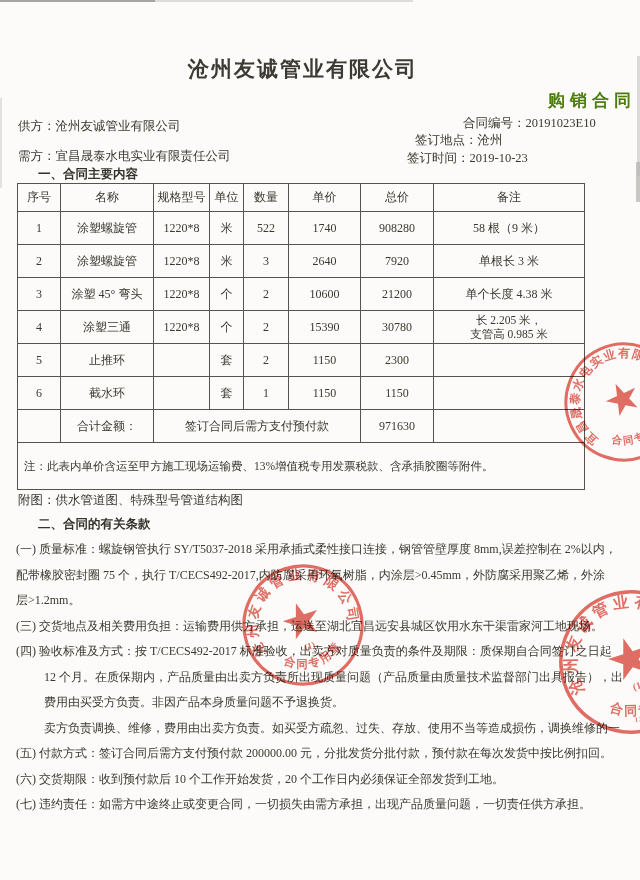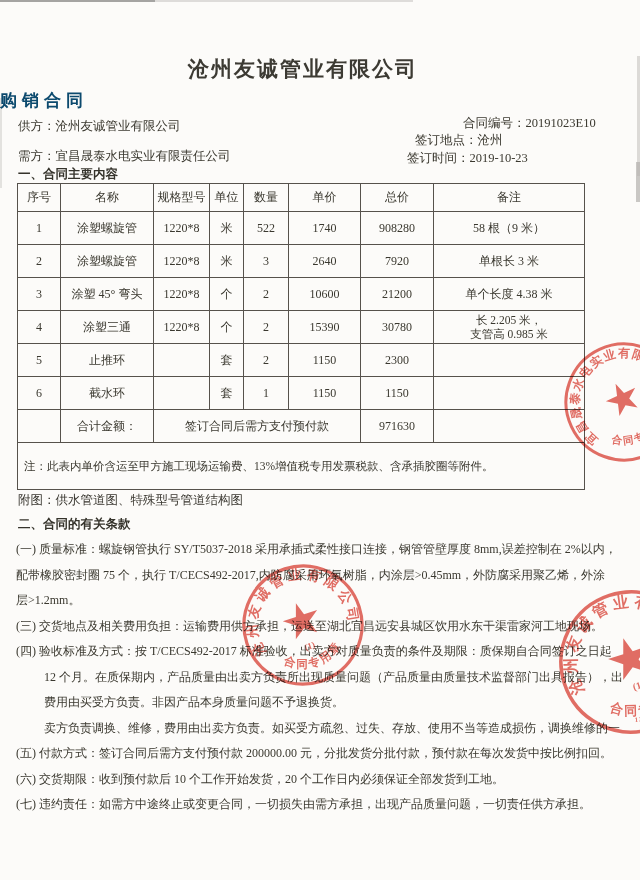--- a/index.html
+++ b/index.html
@@ -15,30 +15,30 @@
   .top-line-faint{left:155px;top:0;width:258px;height:2px;background:#c9c8c5;opacity:.6;}
   .right-strip{right:0;top:56px;width:3px;height:120px;background:#dcdad7;}
   .right-patch{right:0;top:162px;width:4px;height:40px;background:#b3b1ae;opacity:.7;}
   .left-strip{left:0;top:98px;width:2px;height:90px;background:#e3e2df;}
 
   .title{
     position:absolute;left:0;top:55px;width:606px;text-align:center;
     font-size:21px;font-weight:600;letter-spacing:2px;color:#3c3a33;
   }
   .subtitle{
-    position:absolute;left:0;top:89px;width:606px;text-align:left;
-    font-size:17px;font-weight:600;letter-spacing:5px;color:#0c4a6e;
+    position:absolute;left:0;top:89px;width:606px;text-align:right;
+    font-size:17px;font-weight:600;letter-spacing:5px;color:#4d7c0f;padding-left:30px;
   }
   .meta{position:absolute;font-size:12.5px;white-space:nowrap;color:#3a382f;}
   .m-supplier{left:18px;top:118px;}
   .m-buyer{left:18px;top:148px;}
   .m-no{left:415px;top:115px;margin-left:48px;}
   .m-place{left:415px;top:132px;}
   .m-date{left:407px;top:150px;}
-  .sec-heading{position:absolute;font-size:12.5px;font-weight:bold;white-space:nowrap;color:#35332b;}
+  .sec-heading{position:absolute;font-size:12.5px;font-weight:bold;white-space:nowrap;color:#35332b;margin-left:20px;}
   .sec1{left:18px;top:166px;}
   .sec2{left:18px;top:516px;}
   .attach{position:absolute;left:18px;top:492px;font-size:12.5px;white-space:nowrap;}
 
   table.items{
     position:absolute;left:17px;top:183px;width:567px;
     border-collapse:collapse;table-layout:fixed;
     font-size:12px;color:#3a382f;
   }
   table.items td,table.items th{

